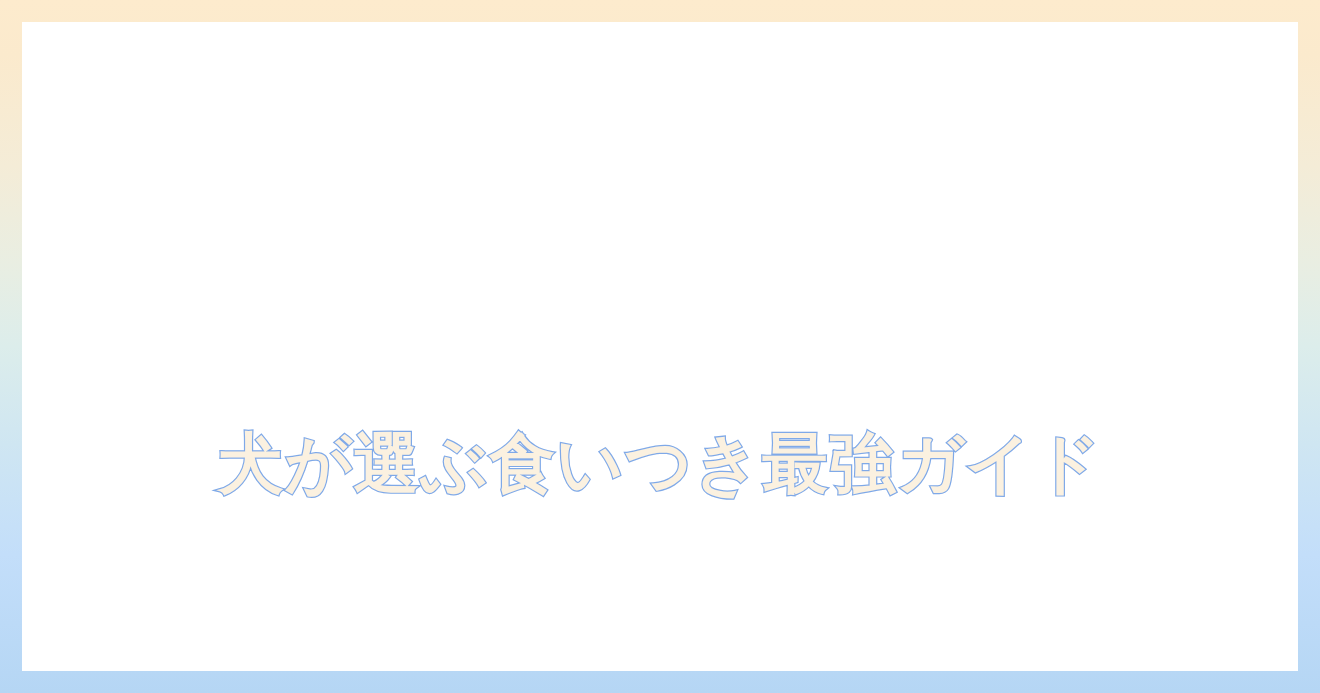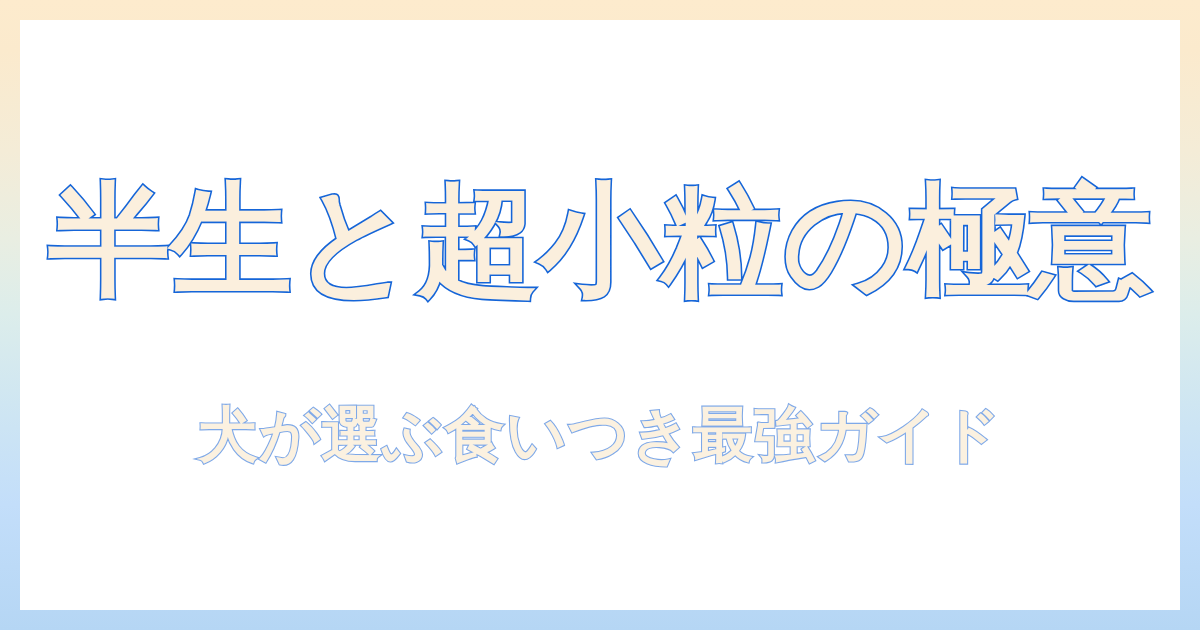--- a/index.html
+++ b/index.html
@@ -69,41 +69,38 @@
   #subtitle-block {
     position: absolute;
     left: 0;
     top: 368px;
     width: 1160px;
     text-align: center;
   }
 
   #subtitle {
     display: inline-block;
-    margin: 13px;
+    margin: 0;
     font-family: "DejaVu Sans", "Liberation Sans", sans-serif;
     font-weight: 700;
     font-size: 60px;
     line-height: 1.15;
     letter-spacing: 1px;
     white-space: nowrap;
     color: #fbf1e0;
     -webkit-text-stroke: 2.2px #7fa9e8;
     paint-order: stroke fill;
     text-rendering: geometricPrecision;
   }
 </style>
 </head>
 <body>
 
 <div id="banner">
   <div id="card">
 
-    <div id="title-block">
-      <h1 id="title">半生と超小粒の極意</h1>
-    </div>
 
     <div id="subtitle-block">
       <h2 id="subtitle">犬が選ぶ食いつき最強ガイド</h2>
     </div>
 
   </div>
 </div>
 
 </body></html>

